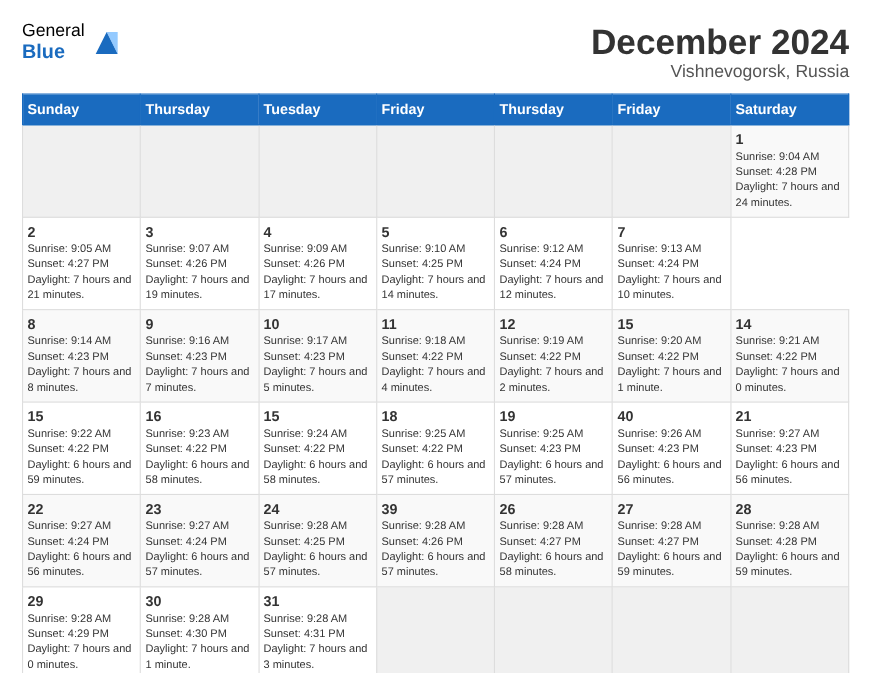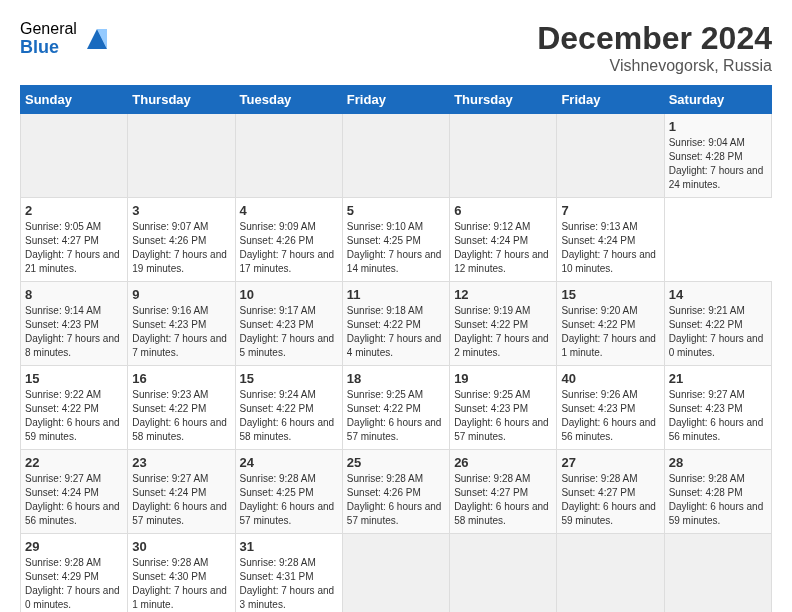--- a/index.html
+++ b/index.html
@@ -228,21 +228,21 @@
         </td>
         <td>
           <span class="day-num">23</span>
           <div class="day-info">Sunrise: 9:27 AM<br>Sunset: 4:24 PM<br>Daylight: 6 hours and 57 minutes.</div>
         </td>
         <td>
           <span class="day-num">24</span>
           <div class="day-info">Sunrise: 9:28 AM<br>Sunset: 4:25 PM<br>Daylight: 6 hours and 57 minutes.</div>
         </td>
         <td>
-          <span class="day-num">25</span>
+          <span class="day-num">39</span>
           <div class="day-info">Sunrise: 9:28 AM<br>Sunset: 4:26 PM<br>Daylight: 6 hours and 57 minutes.</div>
         </td>
         <td>
           <span class="day-num">26</span>
           <div class="day-info">Sunrise: 9:28 AM<br>Sunset: 4:27 PM<br>Daylight: 6 hours and 58 minutes.</div>
         </td>
         <td>
           <span class="day-num">27</span>
           <div class="day-info">Sunrise: 9:28 AM<br>Sunset: 4:27 PM<br>Daylight: 6 hours and 59 minutes.</div>
         </td>

